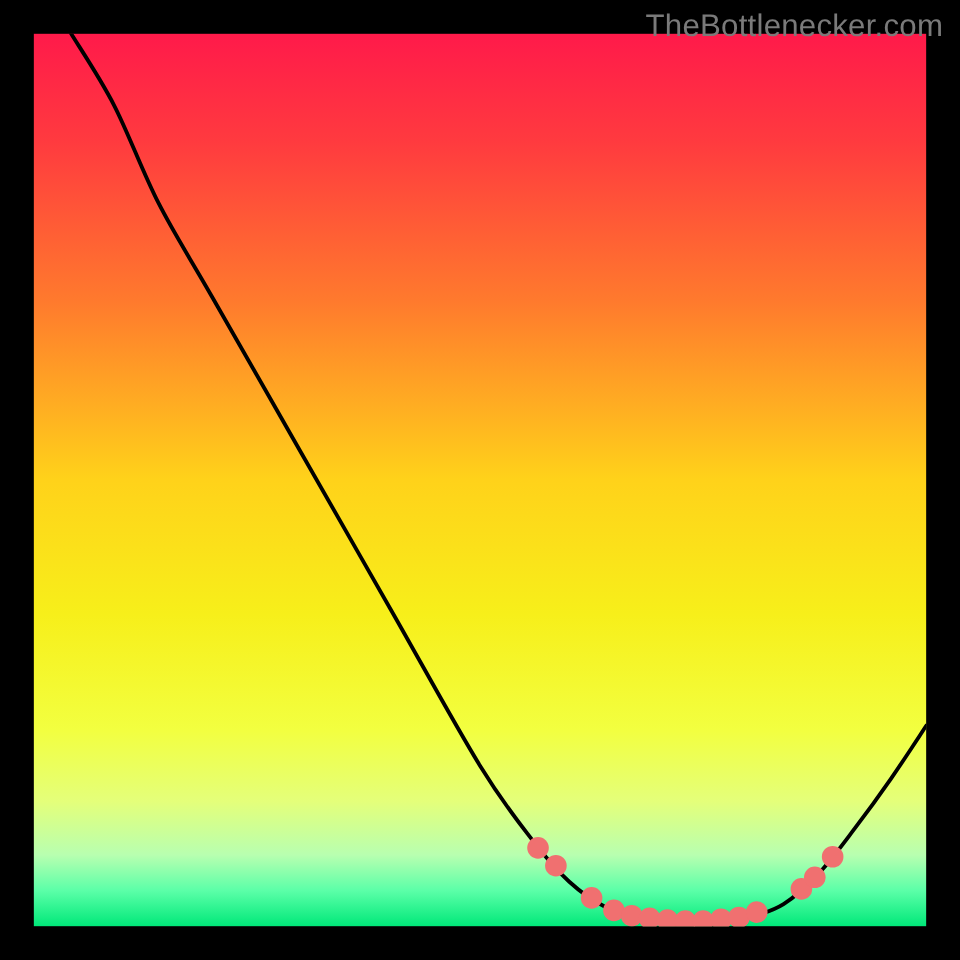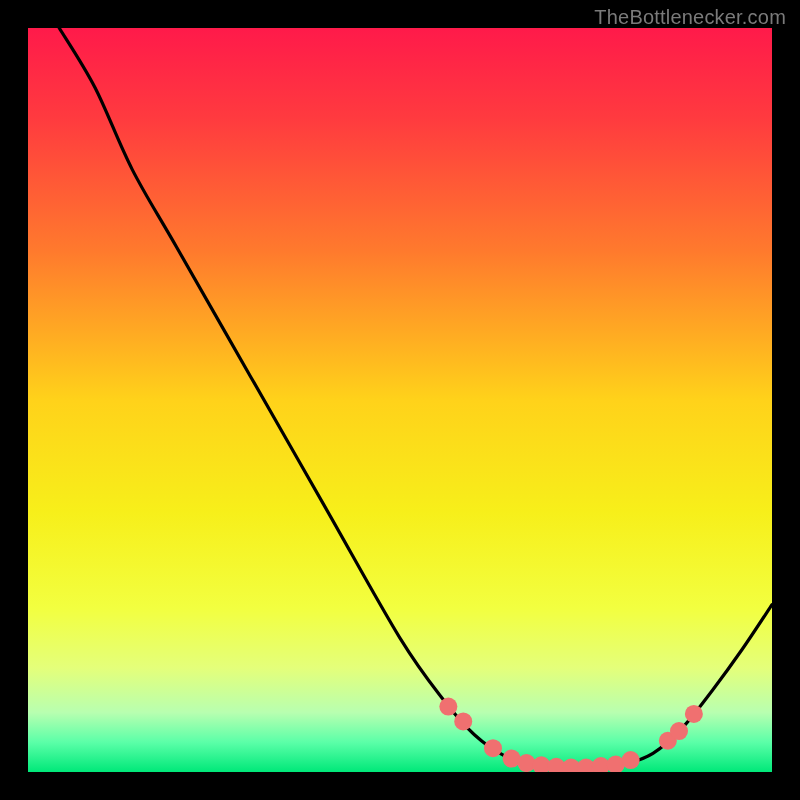--- a/index.html
+++ b/index.html
@@ -22,21 +22,21 @@
     left: 28px;
     top: 28px;
     width: 744px;
     height: 744px;
   }
   .watermark {
     position: absolute;
     top: 6px;
     right: 14px;
     color: #7a7a7a;
-    font-size: 20px;
+    font-size: 26px;
     font-weight: 500;
     z-index: 10;
     letter-spacing: 0.2px;
   }
   svg {
     display: block;
   }
 </style>
 </head>
 <body>

